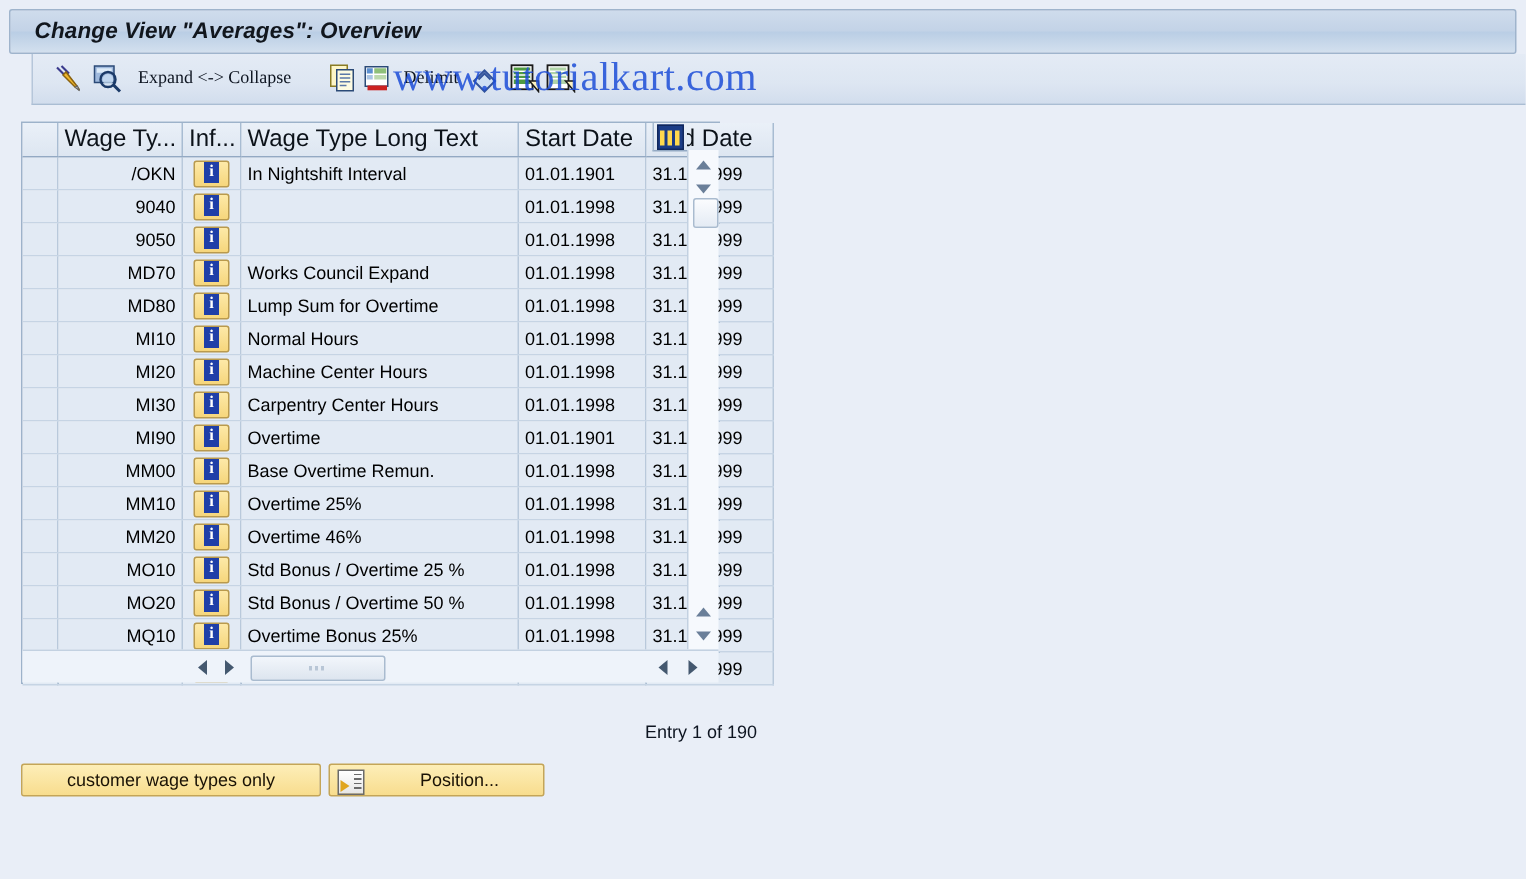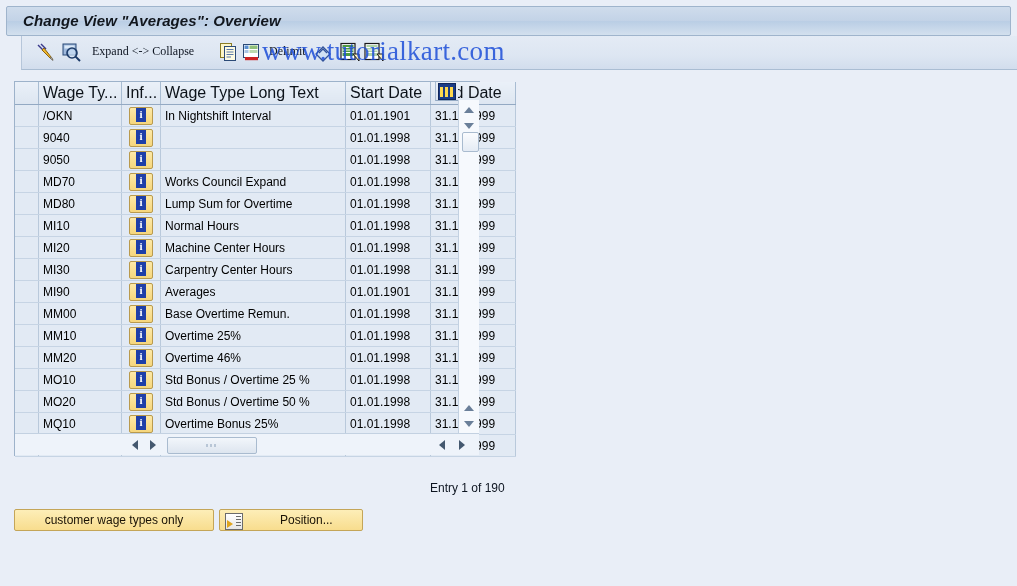--- a/index.html
+++ b/index.html
@@ -123,21 +123,21 @@
     background: linear-gradient(to bottom,#dde5ef,#ccd8e6);
     border-right: 1px solid #a3b5ca;
     padding: 0;
     width: 15px;
   }
   th.sel {
     background: linear-gradient(to bottom,#e7edf6,#d6e0ed);
     padding: 0;
     width: 15px;
   }
-  td.code { width: 74px; font-family: "DejaVu Sans Mono", monospace; font-size: 11px; }
+  td.code { width: 74px; font-family: "DejaVu Sans Mono", monospace; font-size: 11px; text-align: right; }
   th.code { width: 74px; }
   td.info { width: 30px; text-align: center; padding: 0; }
   th.info { width: 30px; }
   td.longtext { width: 176px; background: #ffffff; }
   th.longtext { width: 176px; }
   td.dt { width: 76px; background: #ffffff; font-family: "DejaVu Sans Mono", monospace; font-size: 11px; margin-left: 12px; }
   th.dt { width: 76px; }
 
   
   .info-btn {
@@ -453,21 +453,21 @@
           <td class="code">MI30</td>
           <td class="info"><span class="info-btn"></span></td>
           <td class="longtext">Carpentry Center Hours</td>
           <td class="dt">01.01.1998</td>
           <td class="dt">31.12.9999</td>
         </tr>
         <tr>
           <td class="sel"></td>
           <td class="code">MI90</td>
           <td class="info"><span class="info-btn"></span></td>
-          <td class="longtext">Averages</td>
+          <td class="longtext">Overtime</td>
           <td class="dt">01.01.1901</td>
           <td class="dt">31.12.9999</td>
         </tr>
         <tr>
           <td class="sel"></td>
           <td class="code">MM00</td>
           <td class="info"><span class="info-btn"></span></td>
           <td class="longtext">Base Overtime Remun.</td>
           <td class="dt">01.01.1998</td>
           <td class="dt">31.12.9999</td>

